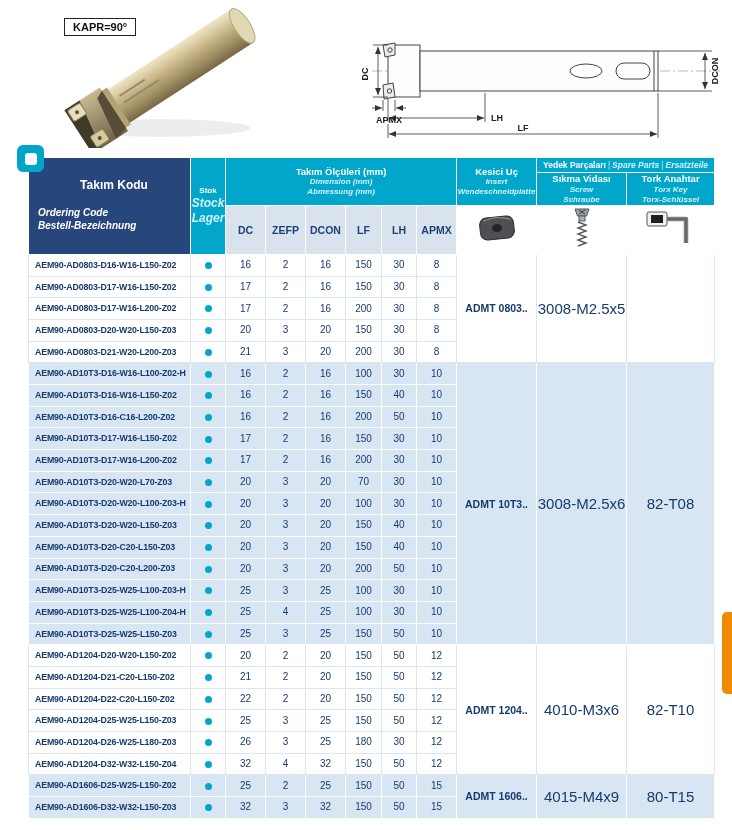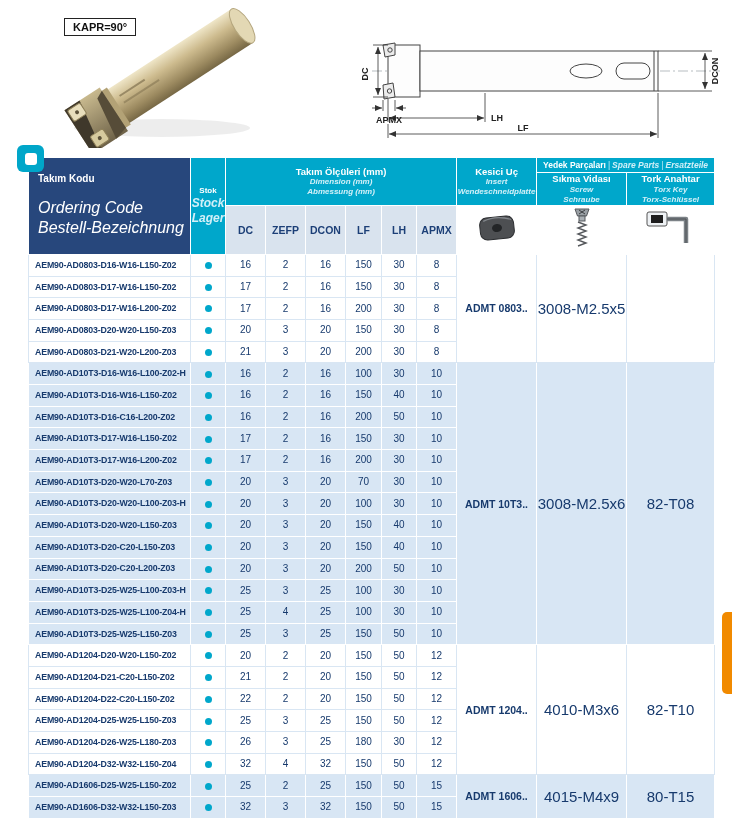--- a/index.html
+++ b/index.html
@@ -41,22 +41,22 @@
     position:absolute; left:28px; top:157px; width:686px;
     border-collapse:collapse; table-layout:fixed;
   }
   .cat th, .cat td { overflow:hidden; }
 
   
   .cat thead th { border:1px solid rgba(255,255,255,.85); vertical-align:middle; text-align:center; }
   .th-ordering {
     background:#27477c; color:#fff; text-align:left !important; padding-left:9px;
   }
-  .th-ordering .t1 { font-size:10px; font-weight:bold; margin-bottom:15px; }
-  .th-ordering .t2 { font-size:16px; font-weight:normal; font-style:italic; margin-bottom:2px; }
+  .th-ordering .t1 { font-size:12px; font-weight:bold; margin-bottom:15px;text-align:center; }
+  .th-ordering .t2 { font-size:10px; font-weight:bold; font-style:italic; margin-bottom:2px; }
   .teal { background:#00a7cb; color:#fff; }
   .hA th { height:15px; }
   .hB th { height:31px; }
   .hC th { height:47px; }
   .sub-tr  { font-size:9.5px; font-weight:bold; line-height:1.25; }
   .sub-en, .sub-de { font-size:8px; font-style:italic; color:#d2f0f8; line-height:1.25; }
   .stock-h .sub-tr { font-size:8px; }
   .stock-h .sub-en, .stock-h .sub-de { font-size:12px; }
   .spare-h { font-size:8.5px; font-weight:bold;margin-top:48px; }
   .spare-h .sp-i { font-style:italic; font-weight:bold; color:#d2f0f8; }

